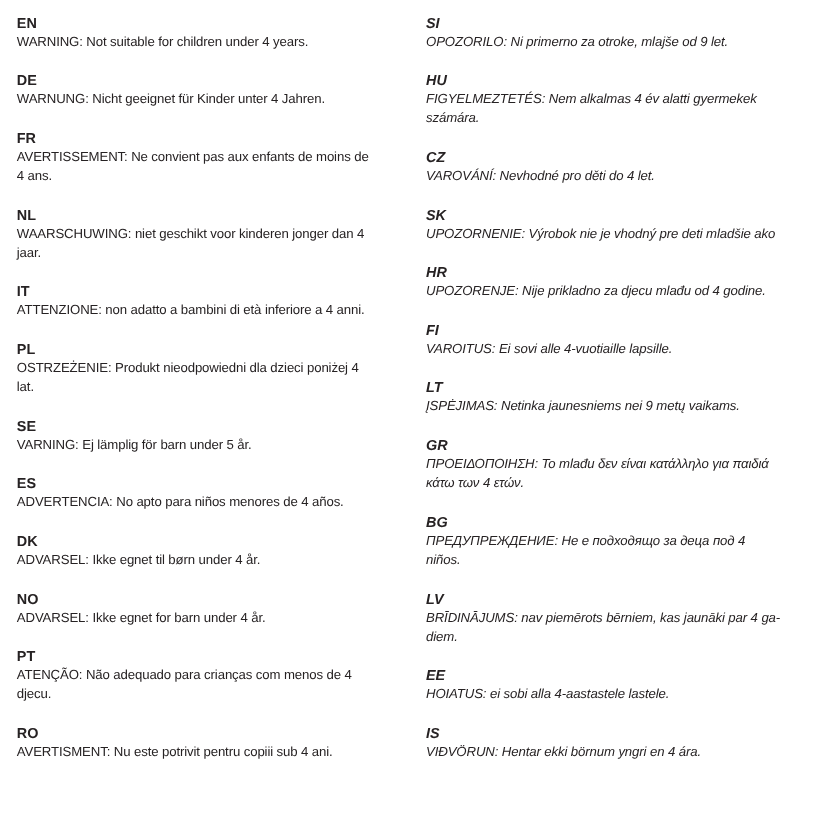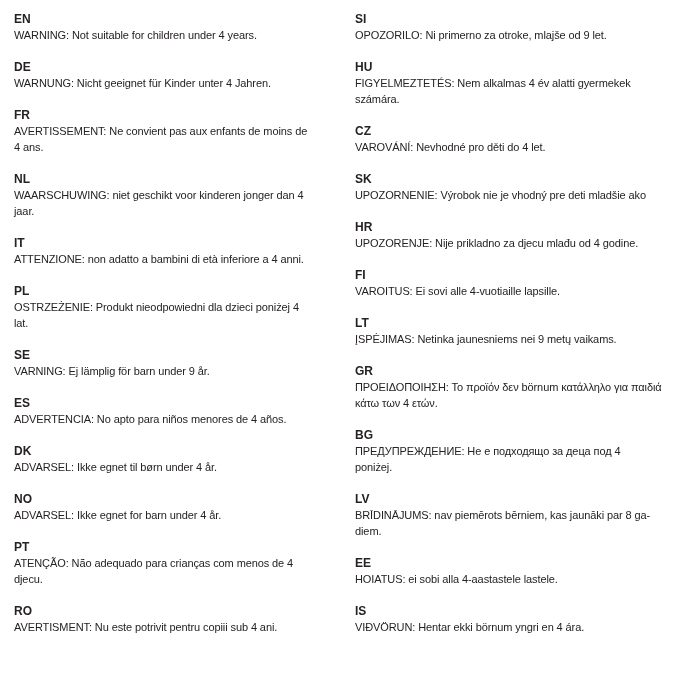--- a/index.html
+++ b/index.html
@@ -14,21 +14,21 @@
     font-family: "Liberation Sans", sans-serif;
     color: #262223;
   }
   .doc {
     display: flex;
     padding: 11px 0 0 14px;
     box-sizing: border-box;
   }
   .col { box-sizing: border-box; }
   .col-left  { width: 341px; }
-  .col-right { width: 340px; }
+  .col-right { width: 340px; font-style: italic; }
   .block { margin-bottom: 16px; }
   .code {
     font-weight: bold;
     font-size: 12px;
     line-height: 16px;
   }
   .line {
     font-size: 11px;
     line-height: 16px;
     white-space: nowrap;
@@ -66,21 +66,21 @@
       <div class="line">ATTENZIONE: non adatto a bambini di età inferiore a 4 anni.</div>
       <div class="line"></div>
     </div>
     <div class="block">
       <div class="code">PL</div>
       <div class="line">OSTRZEŻENIE: Produkt nieodpowiedni dla dzieci poniżej 4</div>
       <div class="line">lat.</div>
     </div>
     <div class="block">
       <div class="code">SE</div>
-      <div class="line">VARNING: Ej lämplig för barn under 9 år.</div>
+      <div class="line">VARNING: Ej lämplig för barn under 5 år.</div>
       <div class="line"></div>
     </div>
     <div class="block">
       <div class="code">ES</div>
       <div class="line">ADVERTENCIA: No apto para niños menores de 4 años.</div>
       <div class="line"></div>
     </div>
     <div class="block">
       <div class="code">DK</div>
       <div class="line">ADVARSEL: Ikke egnet til børn under 4 år.</div>
@@ -133,31 +133,31 @@
       <div class="line">VAROITUS: Ei sovi alle 4-vuotiaille lapsille.</div>
       <div class="line"></div>
     </div>
     <div class="block">
       <div class="code">LT</div>
       <div class="line">ĮSPĖJIMAS: Netinka jaunesniems nei 9 metų vaikams.</div>
       <div class="line"></div>
     </div>
     <div class="block">
       <div class="code">GR</div>
-      <div class="line">ΠΡΟΕΙΔΟΠΟΙΗΣΗ: Το προϊόν δεν börnum κατάλληλο για παιδιά</div>
+      <div class="line">ΠΡΟΕΙΔΟΠΟΙΗΣΗ: Το mlađu δεν είναι κατάλληλο για παιδιά</div>
       <div class="line">κάτω των 4 ετών.</div>
     </div>
     <div class="block">
       <div class="code">BG</div>
       <div class="line">ПРЕДУПРЕЖДЕНИЕ: Не е подходящо за деца под 4</div>
-      <div class="line">poniżej.</div>
+      <div class="line">niños.</div>
     </div>
     <div class="block">
       <div class="code">LV</div>
-      <div class="line">BRĪDINĀJUMS: nav piemērots bērniem, kas jaunāki par 8 ga-</div>
+      <div class="line">BRĪDINĀJUMS: nav piemērots bērniem, kas jaunāki par 4 ga-</div>
       <div class="line">diem.</div>
     </div>
     <div class="block">
       <div class="code">EE</div>
       <div class="line">HOIATUS: ei sobi alla 4-aastastele lastele.</div>
       <div class="line"></div>
     </div>
     <div class="block">
       <div class="code">IS</div>
       <div class="line">VIÐVÖRUN: Hentar ekki börnum yngri en 4 ára.</div>

